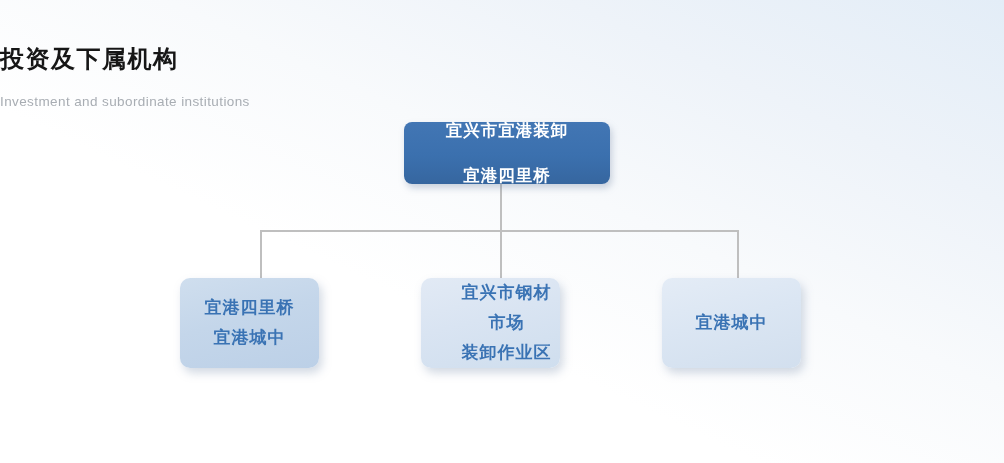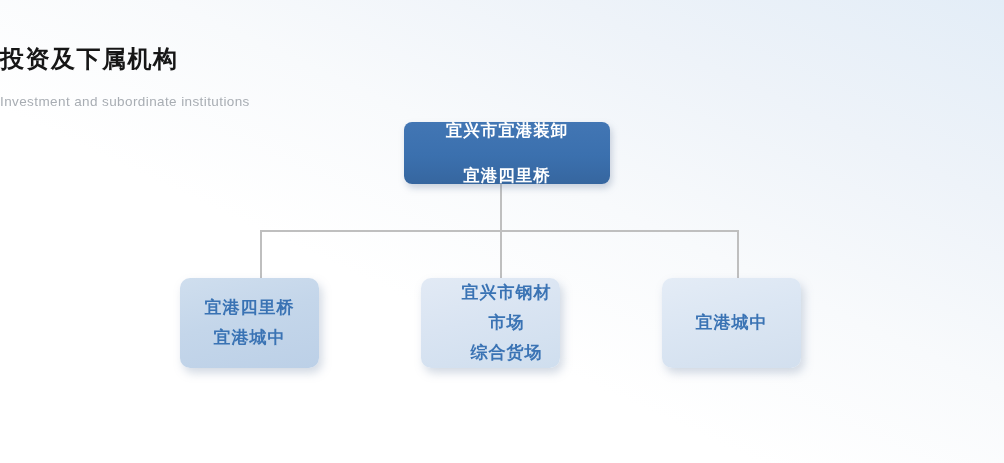--- a/index.html
+++ b/index.html
@@ -80,20 +80,20 @@
     <span>宜港四里桥</span>
   </div>
 
   <div class="node child-node child-1">
     <span>宜港四里桥</span>
     <span>宜港城中</span>
   </div>
 
   <div class="node child-node child-2">
     <span>宜兴市钢材市场</span>
-    <span>综合货场</span>
+    <span>装卸作业区</span>
   </div>
 
   <div class="node child-node child-3">
     <span>宜港城中</span>
   </div>
 
 </div>
 
 </body></html>

